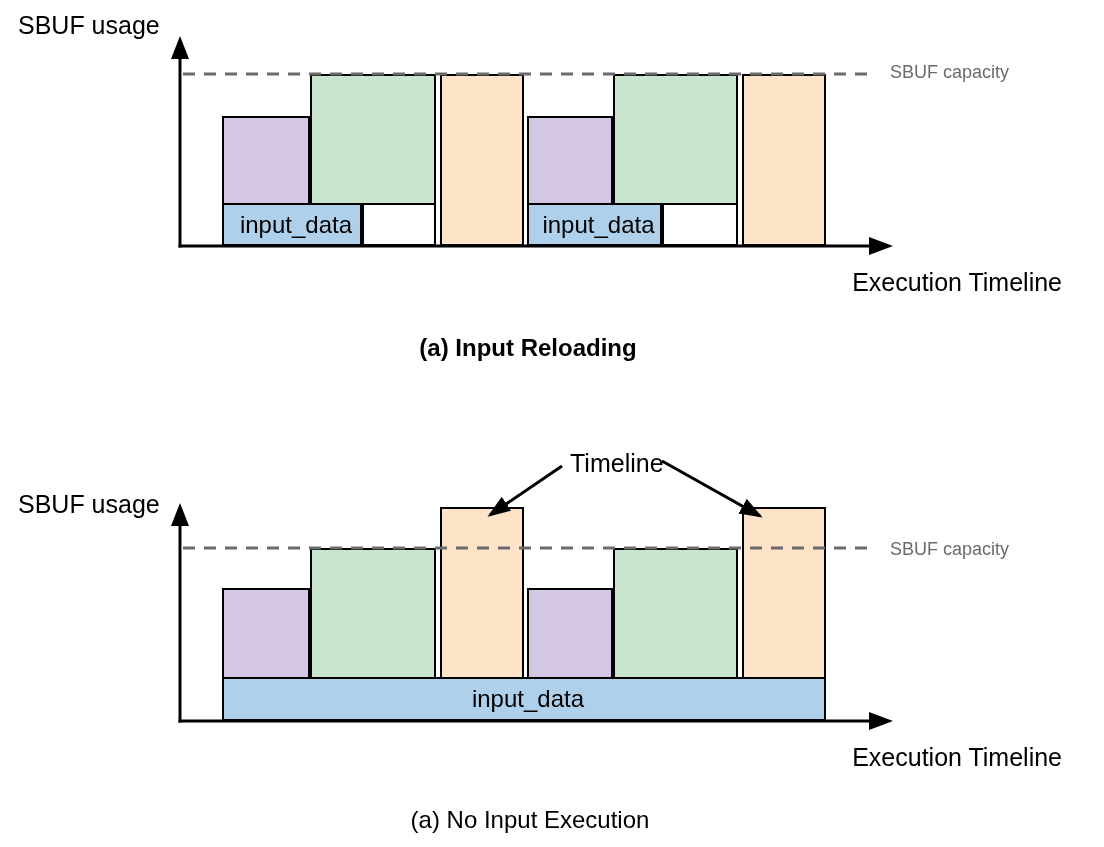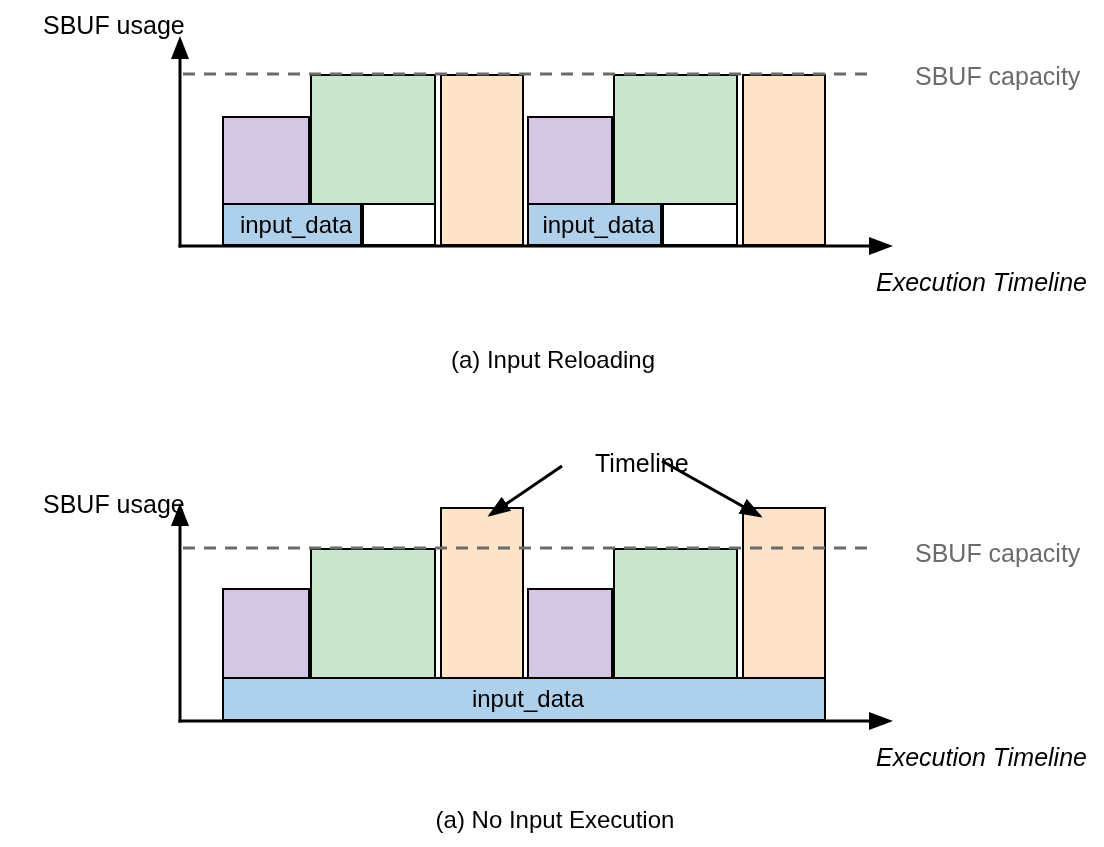--- a/index.html
+++ b/index.html
@@ -11,24 +11,24 @@
   .bar{
     position:absolute;box-sizing:border-box;border:2.5px solid var(--ink,#000);
     z-index:1;
   }
   .bar.purple{background:var(--purple);}
   .bar.green{background:var(--green);}
   .bar.orange{background:var(--orange);}
   .bar.blue{background:var(--blue);display:flex;align-items:center;justify-content:center;
     font-size:24px;line-height:1;padding-left:8px;}
   .bar.gapwhite{background:#ffffff;}
-  .lbl{position:absolute;white-space:nowrap;z-index:3;margin-left:25px;}
+  .lbl{position:absolute;white-space:nowrap;z-index:3;}
   .axis-label{font-size:25px;}
-  .cap-label{font-size:25px;color:var(--gray);}
-  .timeline-label{font-size:25px;font-style:italic;text-align:right;}
+  .cap-label{font-size:18px;color:var(--gray);}
+  .timeline-label{font-size:25px;text-align:right;}
   .caption{font-size:24px;text-align:center;}
   .spill-label{font-size:25px;}
   svg.overlay{position:absolute;left:0;top:0;z-index:2;pointer-events:none;}
   svg .axisline{stroke:var(--ink,#000);stroke-width:3;fill:none;}
   svg .axishead{fill:var(--ink,#000);stroke:none;}
   svg .dash{stroke:var(--gray);stroke-width:3;fill:none;stroke-dasharray:12 9;}
   svg .ann{stroke:var(--ink,#000);stroke-width:3;fill:none;}
 </style>
 </head>
 <body>
@@ -50,21 +50,21 @@
   </div>
   <div class="bar gapwhite" style="left:662px;top:203px;width:76px;height:43px;"></div>
   <div class="bar purple" style="left:527px;top:116px;width:86px;height:89px;"></div>
   <div class="bar green" style="left:613px;top:74px;width:125px;height:131px;"></div>
   <div class="bar orange" style="left:742px;top:74px;width:84px;height:172px;"></div>
 
   <div class="lbl cap-label" style="left:890px;top:62px;">SBUF capacity</div>
 
   <div class="lbl timeline-label" style="left:842px;top:268px;width:220px;">Execution Timeline</div>
 
-  <div class="lbl caption" style="left:328px;top:346px;width:400px;">(a) Input Reloading</div>
+  <div class="lbl caption" style="left:328px;top:334px;width:400px;font-weight:bold;">(a) Input Reloading</div>
 
   <div class="lbl axis-label" style="left:18px;top:490px;">SBUF usage</div>
 
   <div class="lbl spill-label" style="left:570px;top:449px;">Timeline</div>
 
   <div class="bar blue" style="left:222px;top:677px;width:604px;height:44px;">
     <span>input_data</span>
   </div>
 
   <div class="bar purple" style="left:222px;top:588px;width:88px;height:91px;"></div>

